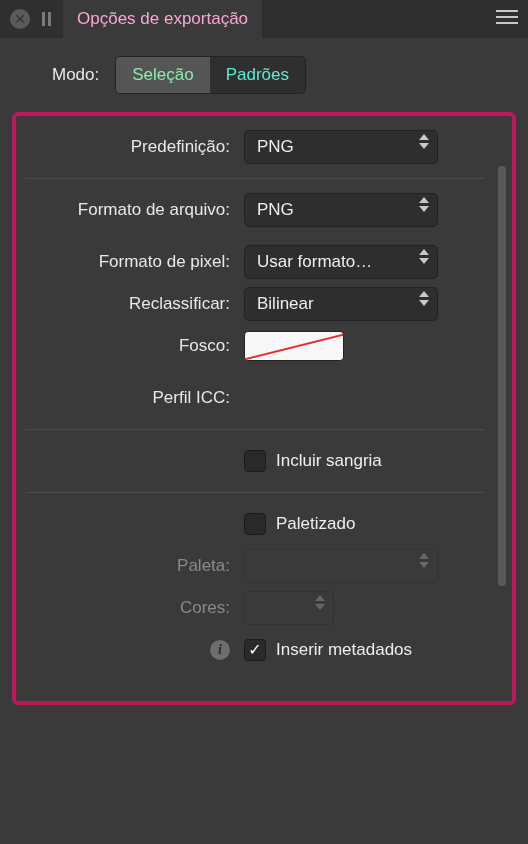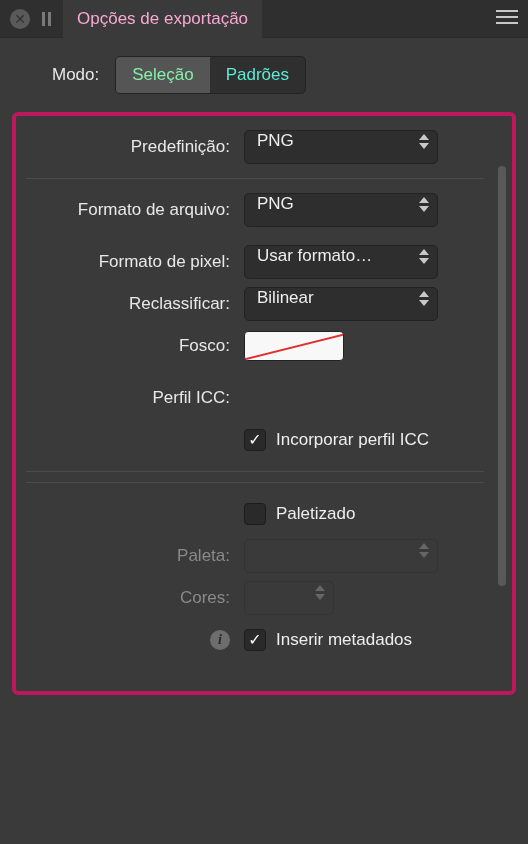--- a/index.html
+++ b/index.html
@@ -122,21 +122,21 @@
     .lbl.dim { color: #8a8a8a; }
     .control { flex: 1; display: flex; align-items: center; gap: 10px; }
     .dropdown {
       position: relative;
       background: #2e2e2e;
       border: 1px solid #222;
       border-radius: 5px;
       height: 34px;
       width: 194px;
       display: flex;
-      align-items: flex-start;
+      align-items: center;
       padding: 0 28px 0 12px;
       color: #eee;
       cursor: pointer;
     }
     .dropdown.small { width: 90px; padding-left: 8px; }
     .stepper {
       position: absolute;
       right: 6px;
       top: 3px;
       width: 14px;
@@ -307,30 +307,30 @@
     <div class="control">
       <div class="swatch"></div>
     </div>
   </div>
 
   <div style="height:10px"></div>
 
   <div class="row">
     <div class="lbl">Perfil ICC:</div>
   </div>
+
+  <div class="hr"></div>
+
   <div class="row">
     <div class="lbl"></div>
     <div class="control">
-      <div class="checkbox checked"></div>
-      <span class="check-label">Incorporar perfil ICC</span>
-    </div>
-  </div>
-
-  <div class="hr"></div>
-
+      <div class="checkbox"></div>
+      <span class="check-label">Incluir sangria</span>
+    </div>
+  </div>
 
   <div class="hr"></div>
 
   <div class="row">
     <div class="lbl"></div>
     <div class="control">
       <div class="checkbox"></div>
       <span class="check-label">Paletizado</span>
     </div>
   </div>

